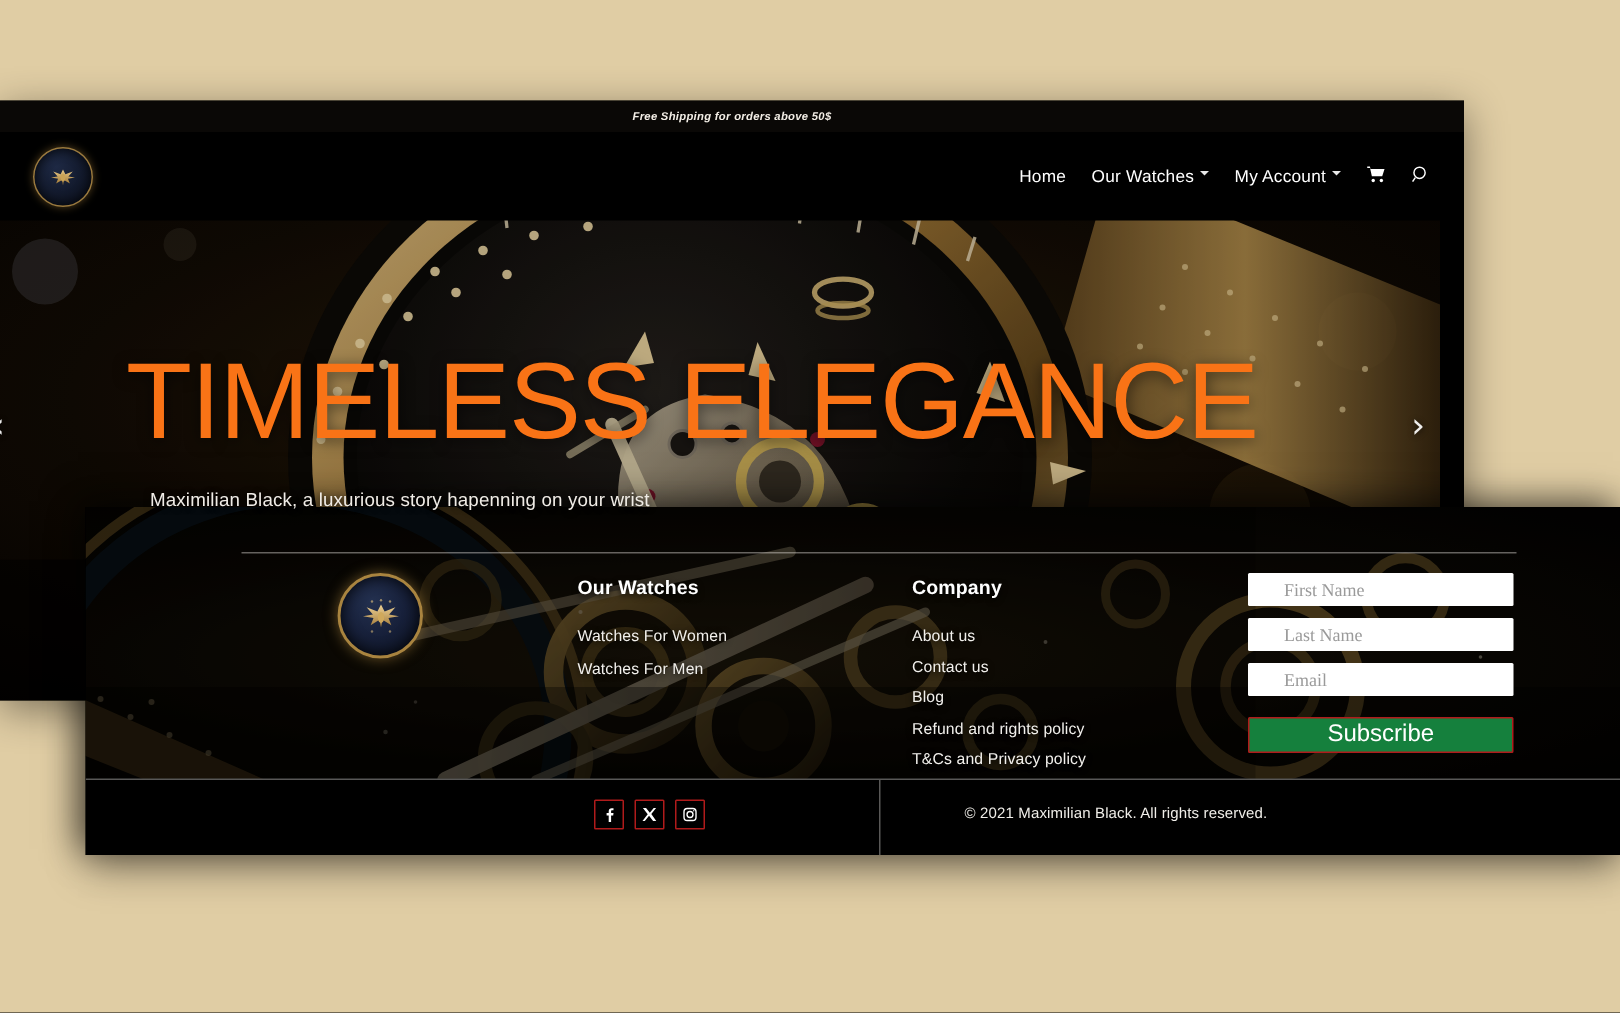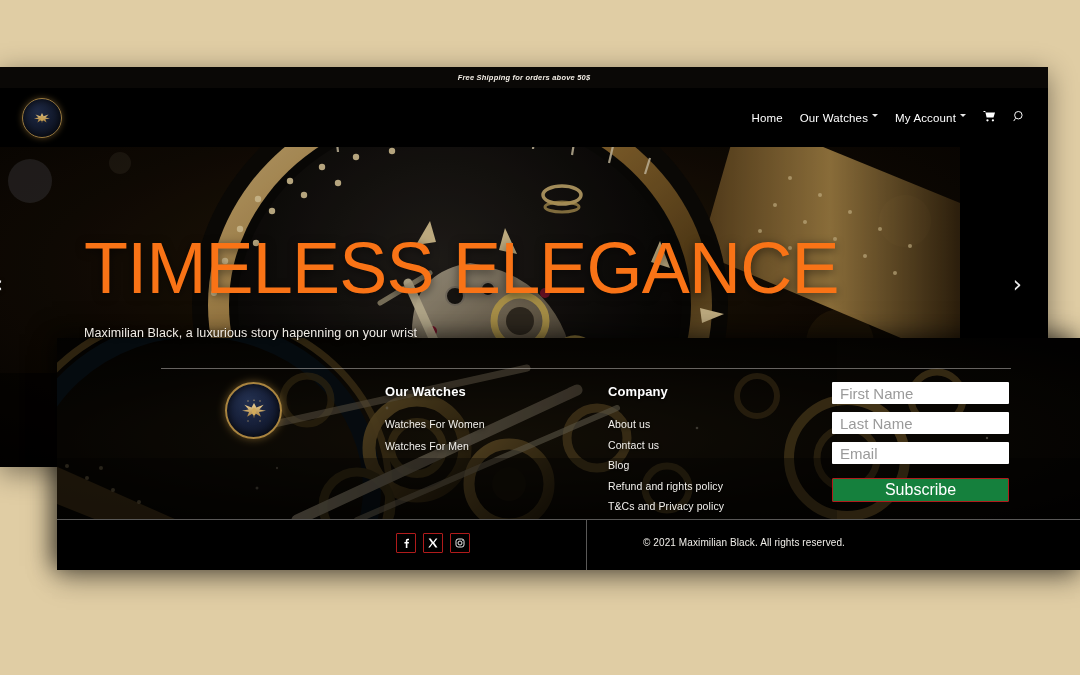--- a/index.html
+++ b/index.html
@@ -10,24 +10,25 @@
     background: #e0cda4;
     font-family: "Liberation Sans", sans-serif;
     overflow: hidden;
     position: relative;
   }
 
   
   #hero-panel {
     position: absolute;
     left: 0; top: 67px;
-    width: 1048px; height: 400px;
+    width: 936px; height: 400px;
     background: #000;
     overflow: hidden;
     box-shadow: 0 6px 26px rgba(0,0,0,0.45);
+    padding-left: 40px;
   }
 
   
   #announcement-bar {
     position: absolute; left: 0; top: 0;
     width: 100%; height: 21px;
     background: #0a0806;
     display: flex; align-items: center; justify-content: center;
     border-bottom: 1px solid #171310;
     z-index: 8;
@@ -95,21 +96,21 @@
     font-size: 72px;
     font-weight: normal;
     letter-spacing: -0.8px;
     line-height: 1;
     margin: 0;
     text-shadow: 0 2px 10px rgba(0,0,0,.55);
   }
   #hero-sub {
     color: #f0ece6;
     font-size: 12.5px;
-    margin: 22px 0 0 0;
+    margin: 22px 0 0 16px;
     letter-spacing: .1px;
     text-shadow: 0 1px 5px rgba(0,0,0,.8);
   }
 
   .carousel-arrow {
     position: absolute; top: 206px; z-index: 7;
     color: #fff; font-size: 23px; line-height: 1;
     font-family: "DejaVu Sans", sans-serif;
     text-shadow: 0 1px 5px rgba(0,0,0,.8);
     opacity: .92;
@@ -169,23 +170,23 @@
   #col-company .col-link { margin-bottom: 8.5px; }
 
   
   #subscribe-form {
     position: absolute; left: 775px; top: 44px;
     width: 177px; z-index: 6;
   }
   .sub-input {
     display: block; width: 100%; height: 22px;
     background: #fff; border: 0; box-sizing: border-box;
-    margin-bottom: 8px; padding: 0 8px;
-    font-family: Liberation Sans, sans-serif;
-    font-size: 15px; color: #333;
+    margin-bottom: 8px; padding: 0 24px;
+    font-family: Liberation Serif, serif;
+    font-size: 12px; color: #333;
     border-radius: 1px;
   }
   .sub-input::placeholder { color: #9a9a9a; }
   #subscribe-button {
     display: block; width: 100%; height: 24px;
     background: #15803d; border: 1.2px solid #b01b1b;
     color: #fff; font-size: 16px;
     font-family: "Liberation Sans", sans-serif;
     border-radius: 1px; cursor: pointer;
     margin-top: 14px;

